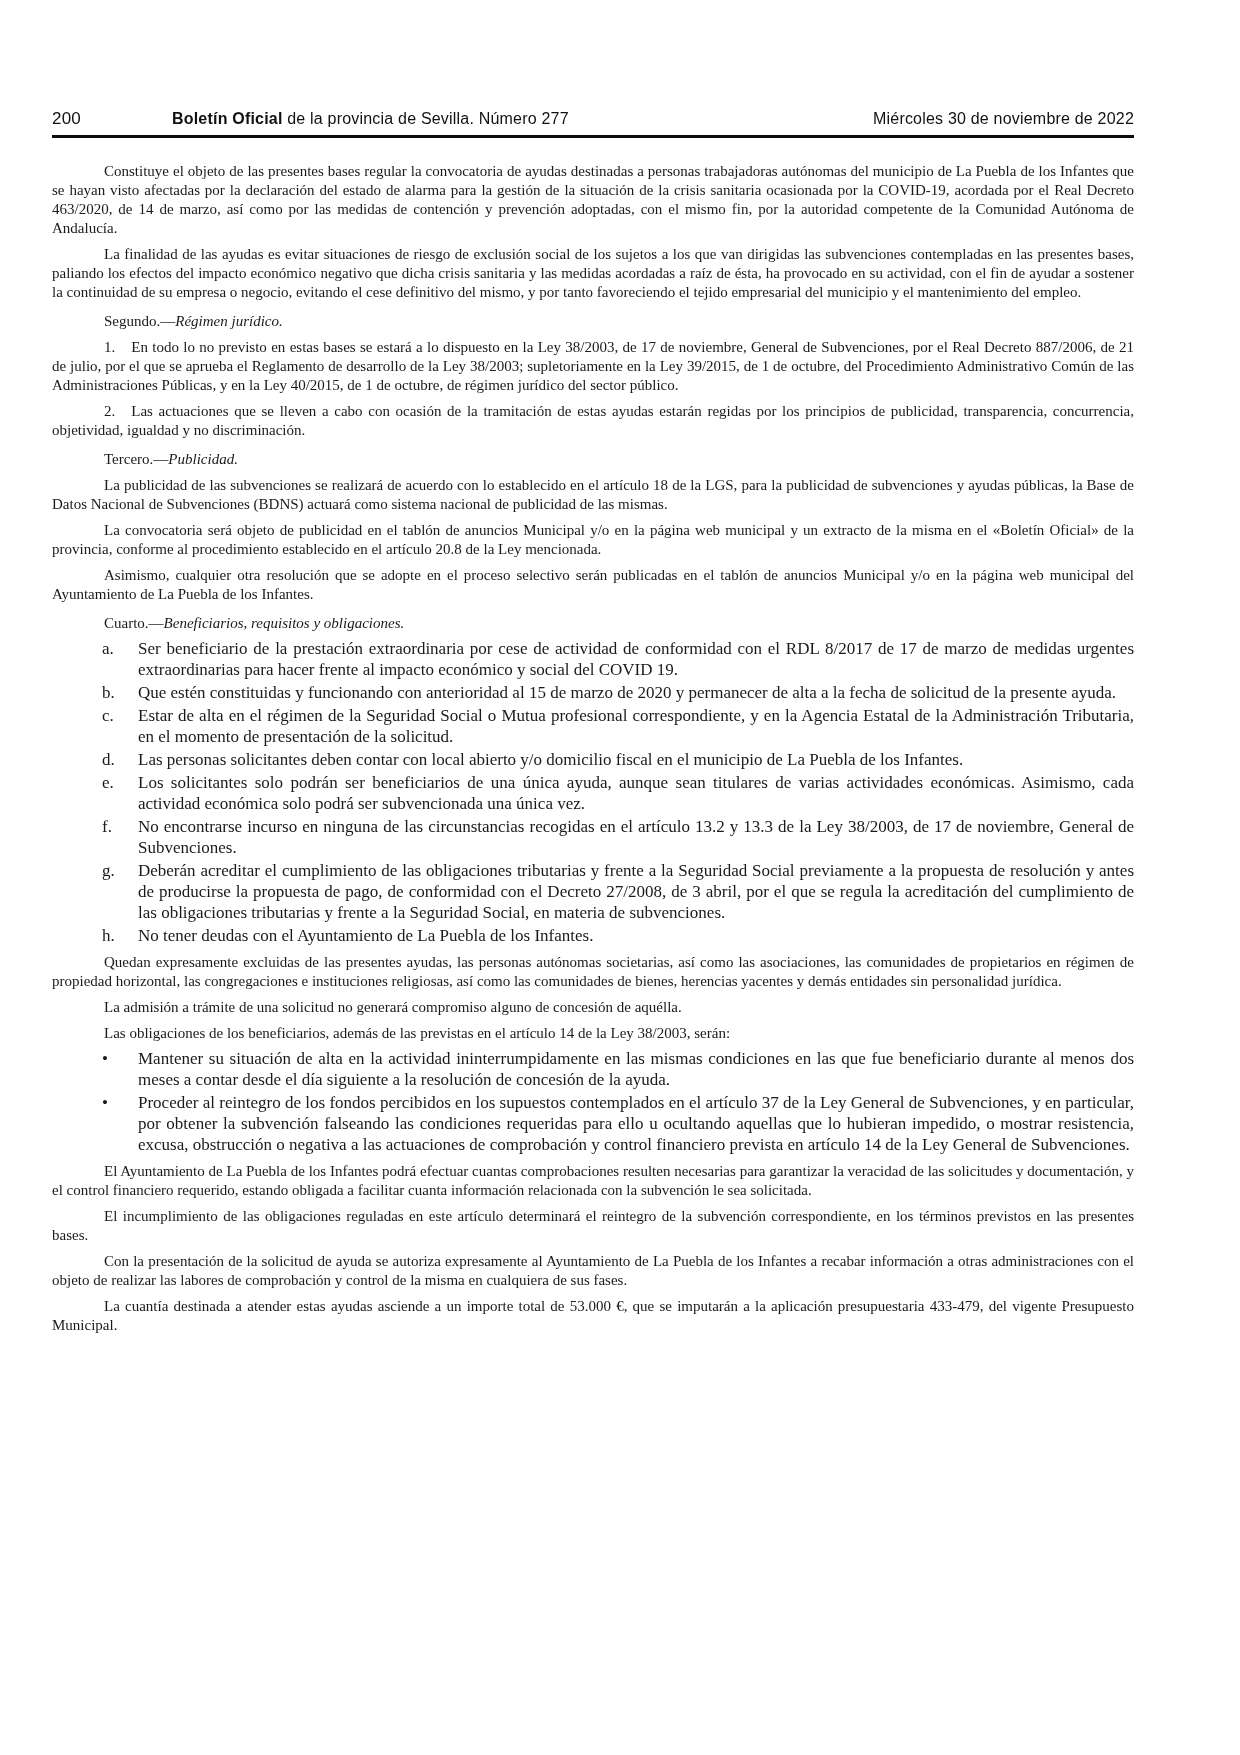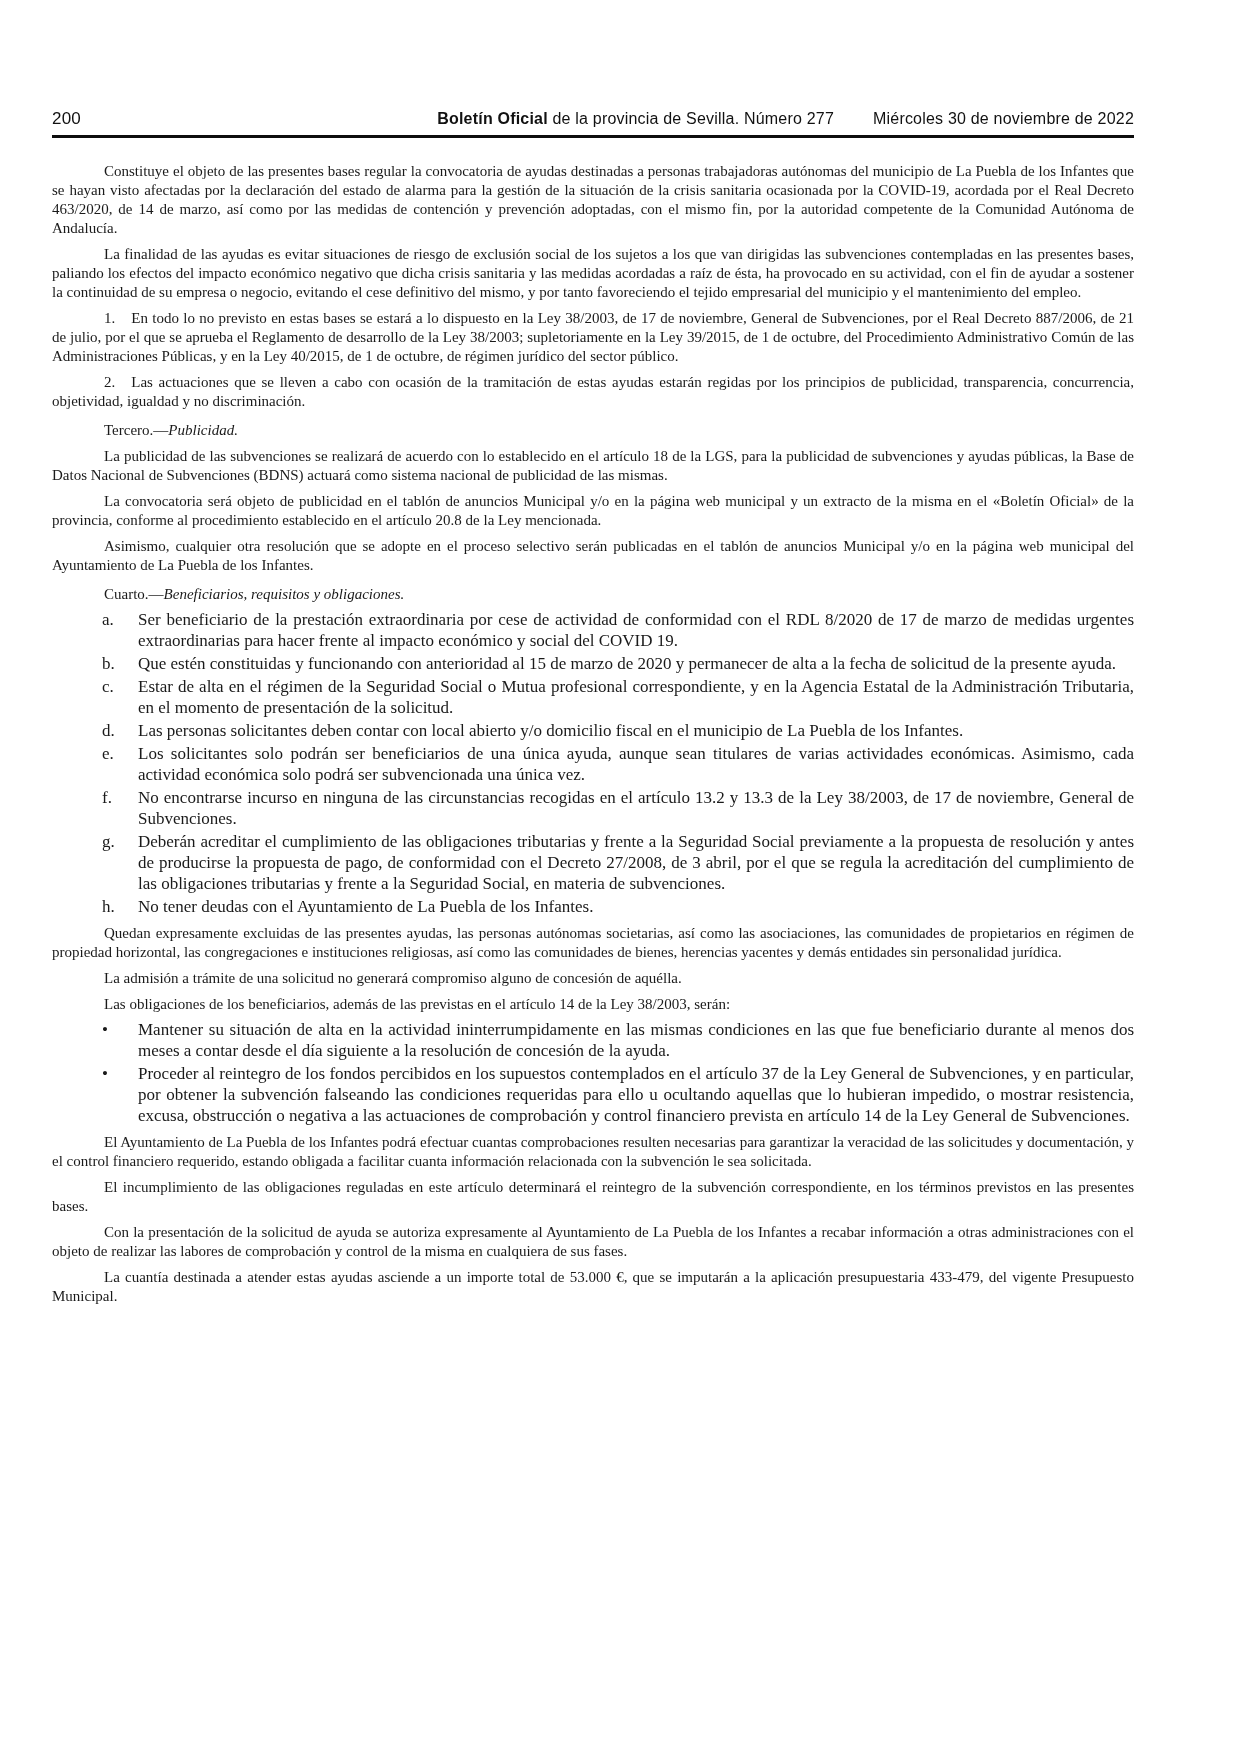--- a/index.html
+++ b/index.html
@@ -16,21 +16,21 @@
   }
   
   .hdr {
     display:flex; align-items:baseline;
     font-family:"Liberation Sans", sans-serif;
     font-size:16px; line-height:18px;
     letter-spacing:0.2px;
     color:#111;
   }
   .pgnum { flex:0 0 120px; text-align:left; font-size:17px; }
-  .hdr-center { flex:1; text-align:right; }
+  .hdr-center { flex:1; text-align:left; }
   .hdr-center b { font-weight:bold; }
   .hdr-date { flex:0 0 300px; text-align:right; }
   .rule {
     border:none; border-top:3px solid #0d0d0d;
     margin:7px 0 0 0;
   }
   
   .doc { padding-top:24px; }
   .doc p {
     margin:7px 0 0 0;
@@ -63,37 +63,38 @@
     <span class="hdr-center"><b>Boletín Oficial</b><span> de la provincia de Sevilla. Número 277</span></span>
     <span class="hdr-date">Miércoles 30 de noviembre de 2022</span>
   </header>
   <hr class="rule">
 
   <main class="doc">
 
     <p class="body first">Constituye el objeto de las presentes bases regular la convocatoria de ayudas destinadas a personas trabajadoras autónomas del municipio de La Puebla de los Infantes que se hayan visto afectadas por la declaración del estado de alarma para la gestión de la situación de la crisis sanitaria ocasionada por la COVID-19, acordada por el Real Decreto 463/2020, de 14 de marzo, así como por las medidas de contención y prevención adoptadas, con el mismo fin, por la autoridad competente de la Comunidad Autónoma de Andalucía.</p>
     <p class="body">La finalidad de las ayudas es evitar situaciones de riesgo de exclusión social de los sujetos a los que van dirigidas las subvenciones contempladas en las presentes bases, paliando los efectos del impacto económico negativo que dicha crisis sanitaria y las medidas acordadas a raíz de ésta, ha provocado en su actividad, con el fin de ayudar a sostener la continuidad de su empresa o negocio, evitando el cese definitivo del mismo, y por tanto favoreciendo el tejido empresarial del municipio y el mantenimiento del empleo.</p>
 
+    <p class="heading"><span>Segundo.—</span><span class="it">Régimen jurídico.</span></p>
 
     <p class="body"><span class="num">1.</span><span>En todo lo no previsto en estas bases se estará a lo dispuesto en la Ley 38/2003, de 17 de noviembre, General de Subvenciones, por el Real Decreto 887/2006, de 21 de julio, por el que se aprueba el Reglamento de desarrollo de la Ley 38/2003; supletoriamente en la Ley 39/2015, de 1 de octubre, del Procedimiento Administrativo Común de las Administraciones Públicas, y en la Ley 40/2015, de 1 de octubre, de régimen jurídico del sector público.</span></p>
     <p class="body"><span class="num">2.</span><span>Las actuaciones que se lleven a cabo con ocasión de la tramitación de estas ayudas estarán regidas por los principios de publicidad, transparencia, concurrencia, objetividad, igualdad y no discriminación.</span></p>
 
     <p class="heading"><span>Tercero.—</span><span class="it">Publicidad.</span></p>
 
     <p class="body">La publicidad de las subvenciones se realizará de acuerdo con lo establecido en el artículo 18 de la LGS, para la publicidad de subvenciones y ayudas públicas, la Base de Datos Nacional de Subvenciones (BDNS) actuará como sistema nacional de publicidad de las mismas.</p>
     <p class="body">La convocatoria será objeto de publicidad en el tablón de anuncios Municipal y/o en la página web municipal y un extracto de la misma en el «Boletín Oficial» de la provincia, conforme al procedimiento establecido en el artículo 20.8 de la Ley mencionada.</p>
     <p class="body">Asimismo, cualquier otra resolución que se adopte en el proceso selectivo serán publicadas en el tablón de anuncios Municipal y/o en la página web municipal del Ayuntamiento de La Puebla de los Infantes.</p>
 
     <p class="heading"><span>Cuarto.—</span><span class="it">Beneficiarios, requisitos y obligaciones.</span></p>
 
 
     <div class="list">
       <div class="li">
           <span class="marker">a.</span>
-          <span class="litext">Ser beneficiario de la prestación extraordinaria por cese de actividad de conformidad con el RDL 8/2020 de 17 de marzo de medidas urgentes extraordinarias para hacer frente al impacto económico y social del COVID 19.</span>
+          <span class="litext">Ser beneficiario de la prestación extraordinaria por cese de actividad de conformidad con el RDL 8/2017 de 17 de marzo de medidas urgentes extraordinarias para hacer frente al impacto económico y social del COVID 19.</span>
         </div>
       <div class="li">
           <span class="marker">b.</span>
           <span class="litext">Que estén constituidas y funcionando con anterioridad al 15 de marzo de 2020 y permanecer de alta a la fecha de solicitud de la presente ayuda.</span>
         </div>
       <div class="li">
           <span class="marker">c.</span>
           <span class="litext">Estar de alta en el régimen de la Seguridad Social o Mutua profesional correspondiente, y en la Agencia Estatal de la Administración Tributaria, en el momento de presentación de la solicitud.</span>
         </div>
       <div class="li">

